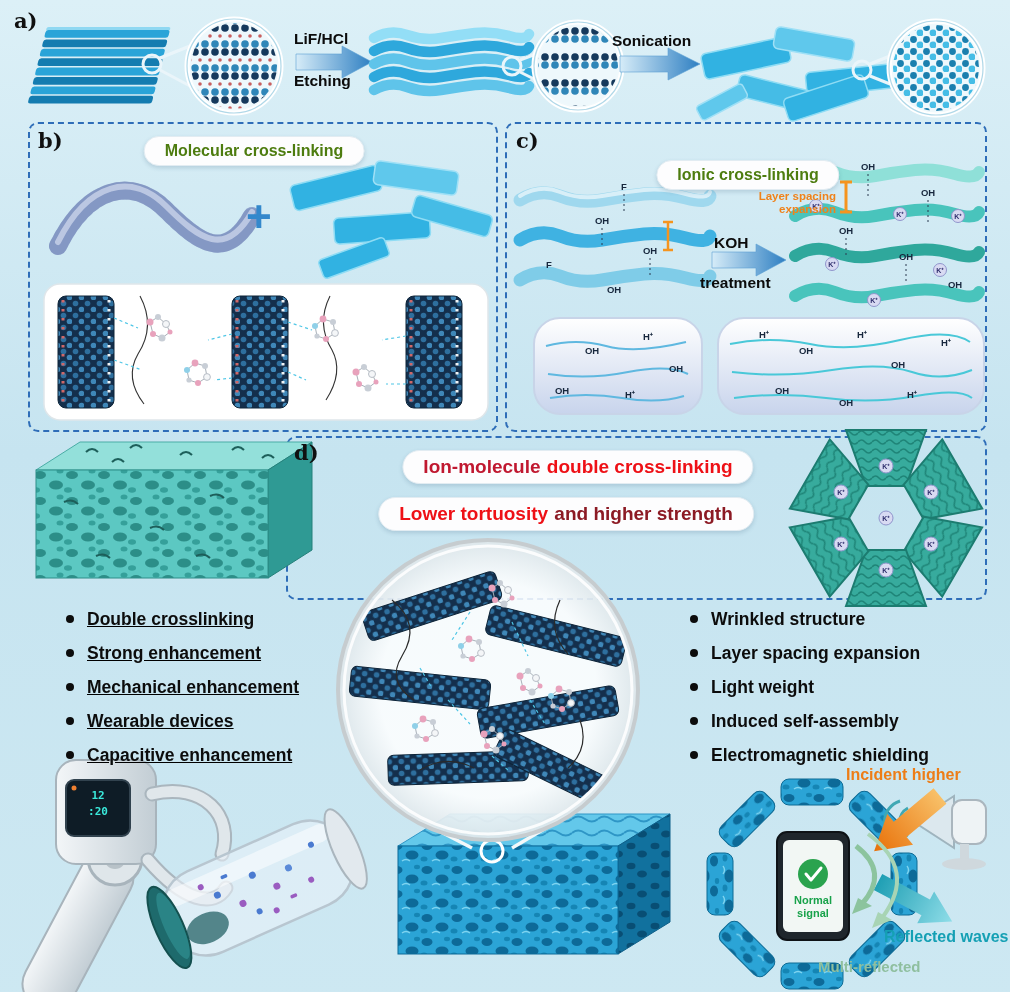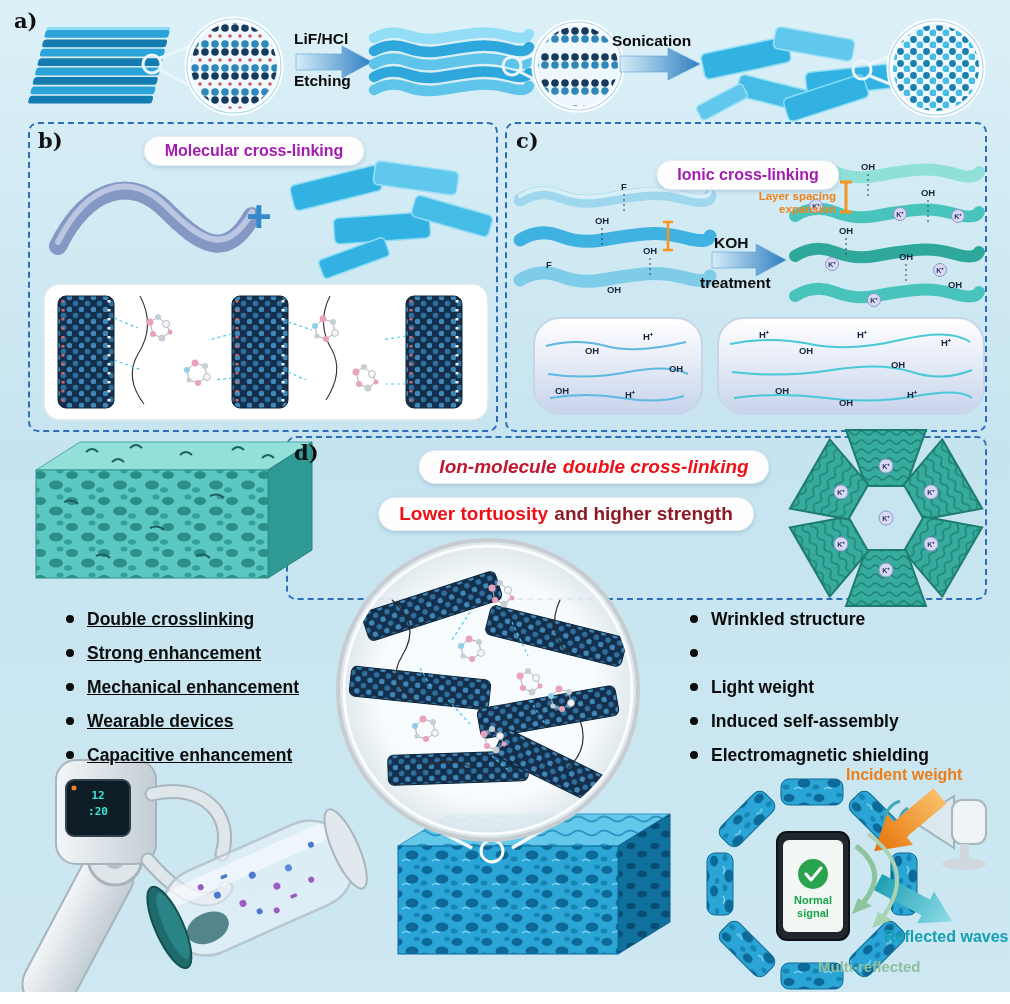--- a/index.html
+++ b/index.html
@@ -11,21 +11,21 @@
   .art{position:absolute;left:0;top:0;z-index:2;}
   .txtlayer{z-index:3;}
   .dashed{position:absolute;border:2px dashed #2e6db8;border-radius:10px;z-index:1;}
   .plabel{position:absolute;font-family:"DejaVu Serif",serif;font-weight:700;font-size:21px;color:#101010;z-index:4;}
   .pill{position:absolute;transform:translateX(-50%);background:#fdfdfe;border:1px solid #e2ecf2;
         border-radius:20px;padding:5px 20px;box-shadow:0 2px 4px rgba(40,80,110,.18);
         font-weight:700;white-space:nowrap;z-index:4;}
   .pill-small{font-size:16px;}
   .pill-big{font-size:19px;}
   .red-bright{color:#ee1016;}
-  .red-mid{color:#a21caf;text-align:right;}
+  .red-mid{color:#4d7c0f;text-align:right;}
   .red-dark{color:#c01830;}
   .maroon{color:#8c1a24;}
   .sp{padding-right:.33em;}
   .txt{position:absolute;font-weight:700;color:#0b0b0b;z-index:4;}
   .arrowtext{font-size:15.5px;text-align:left;}
   .orangetext{color:#ef821a;font-size:11.5px;line-height:13px;font-weight:700;text-align:right;}
   .plus{font-size:44px;color:#3388cc;font-weight:700;z-index:4;}
   .bullets{position:absolute;list-style:none;margin:0;padding:0;z-index:4;}
   .bullets li{display:flex;align-items:center;height:34px;font-size:17.5px;font-weight:700;color:#0c0c0c;}
   .dot{width:8px;height:8px;border-radius:50%;background:#0c0c0c;margin-right:13px;flex:0 0 8px;}
@@ -574,21 +574,21 @@
     <div class="plabel" style="left:516px;top:128px;">c)</div>
     <div class="pill pill-small red-mid" style="left:748px;top:136px;margin-top:24px;">Ionic cross-linking</div>
     <div class="txt orangetext" style="left:740px;top:190px;width:96px;">
       <div>Layer spacing</div>
       <div>expansion</div>
     </div>
     <div class="txt arrowtext" style="left:714px;top:234px;width:68px;">KOH</div>
     <div class="txt arrowtext" style="left:700px;top:274px;width:96px;">treatment</div>
 
     <div class="plabel" style="left:294px;top:440px;">d)</div>
-    <div class="pill pill-big" style="left:594px;top:450px;font-style:italic;">
+    <div class="pill pill-big" style="left:578px;top:450px;">
       <span class="red-dark sp">Ion-molecule</span><span class="red-bright">double cross-linking</span>
     </div>
     <div class="pill pill-big" style="left:566px;top:497px;">
       <span class="red-bright sp">Lower tortuosity</span><span class="maroon">and higher strength</span>
     </div>
 
     <ul class="bullets" style="left:66px;top:602px;text-decoration:underline;">
       <li>
           <span class="dot"></span>
           <span>Double crosslinking</span>
@@ -610,39 +610,40 @@
           <span>Capacitive enhancement</span>
         </li>
     </ul>
     <ul class="bullets" style="left:690px;top:602px;">
       <li>
           <span class="dot"></span>
           <span>Wrinkled structure</span>
         </li>
       <li>
           <span class="dot"></span>
+          <span>Layer spacing expansion</span>
         </li>
       <li>
           <span class="dot"></span>
           <span>Light weight</span>
         </li>
       <li>
           <span class="dot"></span>
           <span>Induced self-assembly</span>
         </li>
       <li>
           <span class="dot"></span>
           <span>Electromagnetic shielding</span>
         </li>
     </ul>
 
     <div class="display" style="position:absolute;left:66px;top:788px;width:64px;">
       <div>12</div>
       <div>:20</div>
     </div>
 
-    <div class="txt incident" style="left:846px;top:766px;">Incident weight</div>
+    <div class="txt incident" style="left:846px;top:766px;">Incident higher</div>
     <div class="txt reflected" style="left:884px;top:928px;">Reflected waves</div>
     <div class="txt multi" style="left:818px;top:958px;">Multi-reflected</div>
   </div>
 
   <div class="bottom-strip"></div>
 </div>
 
 </body></html>

